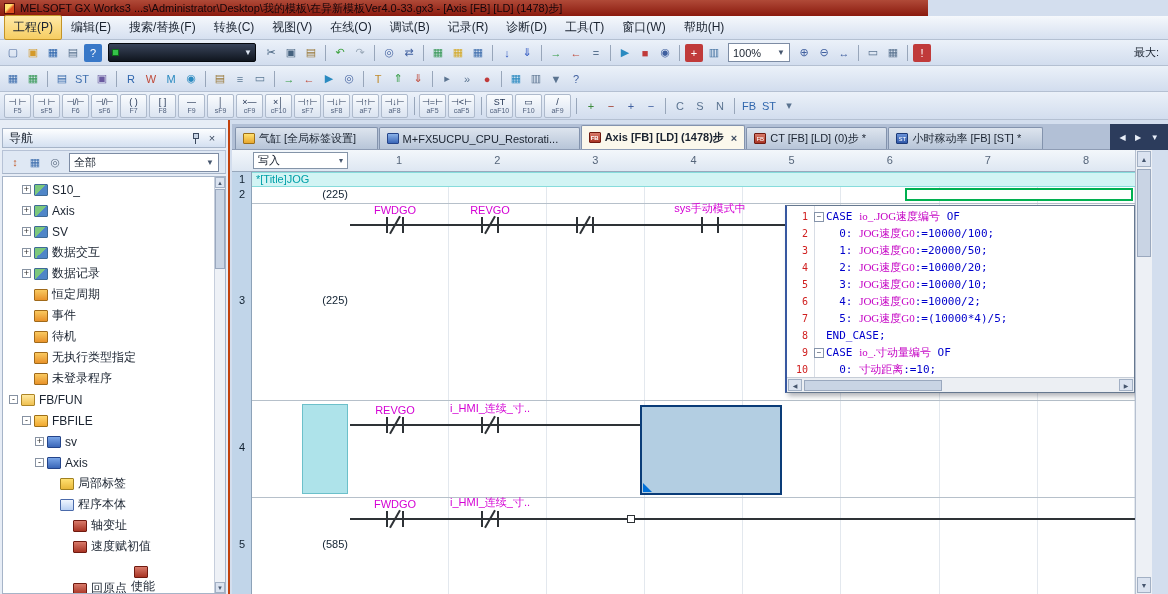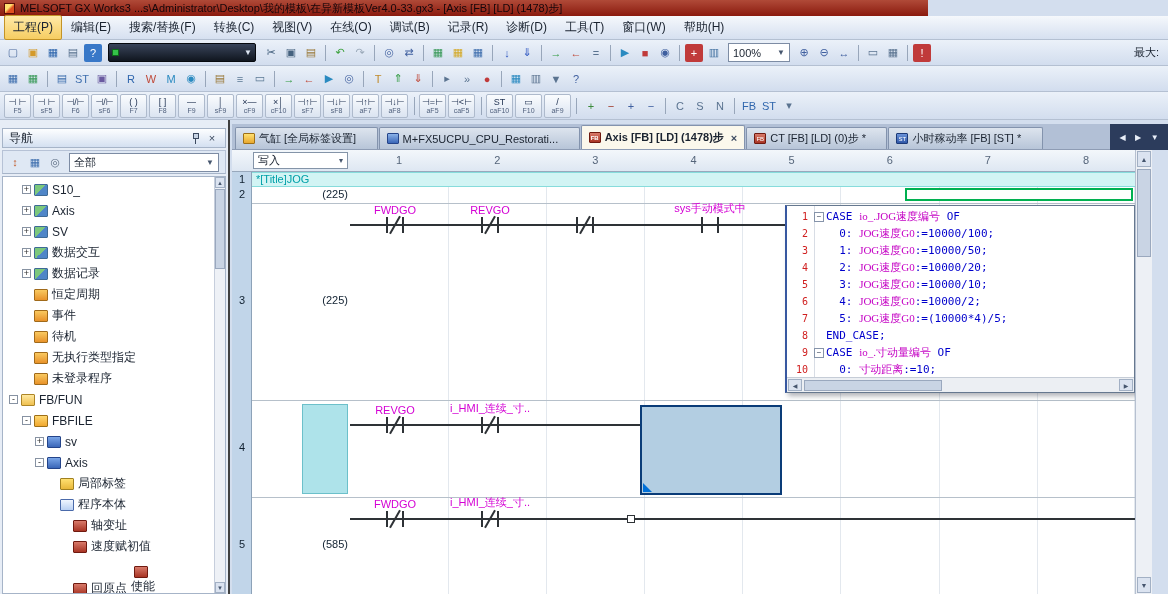--- a/index.html
+++ b/index.html
@@ -27,21 +27,21 @@
 .zoom-combo{width:62px}
 .tb-spacer{flex:1}
 .tb-label{font-size:11px;margin:16px 6px;white-space:nowrap}
 
 .lad-btn{width:27px;height:24px;flex:none;margin:0 1px;border:1px solid #aebacc;border-radius:2px;background:linear-gradient(#fafcfe,#dbe4f1);display:flex;flex-direction:column;align-items:center;justify-content:center;position:relative}
 .lad-btn.gap{margin-left:10px}
 .lad-btn.gap::before{content:"";position:absolute;left:-6px;top:2px;width:1px;height:18px;background:#98a6ba}
 .lad-sym{font-size:9px;line-height:10px;color:#1e3050;white-space:pre}
 .lad-key{font-size:7px;line-height:8px;color:#4e5f7c}
 
-.nav{position:absolute;left:0;top:120px;width:230px;height:474px;background:#e7edf6;border-right:2px solid #404040}
+.nav{position:absolute;left:0;top:120px;width:230px;height:474px;background:#e7edf6;border-right:2px solid #c2410c}
 .nav-hdr{position:absolute;top:8px;left:2px;right:2px;height:20px;display:flex;align-items:center;padding:0 6px;background:linear-gradient(#fdfeff,#d4e0f1);border:1px solid #a6b4c8}
 .nav-hdr .sp{flex:1}
 .nav-btn{width:14px;height:14px;display:flex;align-items:center;justify-content:center;color:#3c4a60;font-size:11px;margin-left:2px}
 .pin{position:relative;width:10px;height:12px}
 .pin i{position:absolute;background:#3c4a60}
 .pin .ph{left:2px;top:1px;width:6px;height:6px;border:1px solid #3c4a60;background:#c8d4e4}
 .pin .ps{left:4px;top:7px;width:1px;height:5px}
 .nav-tools{position:absolute;top:30px;left:2px;right:2px;height:24px;display:flex;align-items:center;background:#dfe8f4;border:1px solid #b6c2d6;border-bottom-color:#a6b4c8;padding:0 2px}
 .nav-tools .combo{flex:1}
 .nav-tree{position:absolute;top:56px;left:2px;right:2px;bottom:0;background:#fff;border:1px solid #a6b4c8;overflow:hidden;padding-top:2px}
@@ -669,21 +669,21 @@
           <span class="st-pre">  0: </span>
           <span class="st-id">JOG速度G0</span>
           <span class="st-post">:=10000/100;</span>
         </div>
 
         <div class="st-line">
           <span class="st-num">3</span>
           <span class="st-fold off"></span>
           <span class="st-pre">  1: </span>
           <span class="st-id">JOG速度G0</span>
-          <span class="st-post">:=10000/50;</span>
+          <span class="st-post">:=20000/50;</span>
         </div>
 
         <div class="st-line">
           <span class="st-num">4</span>
           <span class="st-fold off"></span>
           <span class="st-pre">  2: </span>
           <span class="st-id">JOG速度G0</span>
           <span class="st-post">:=10000/20;</span>
         </div>
 

